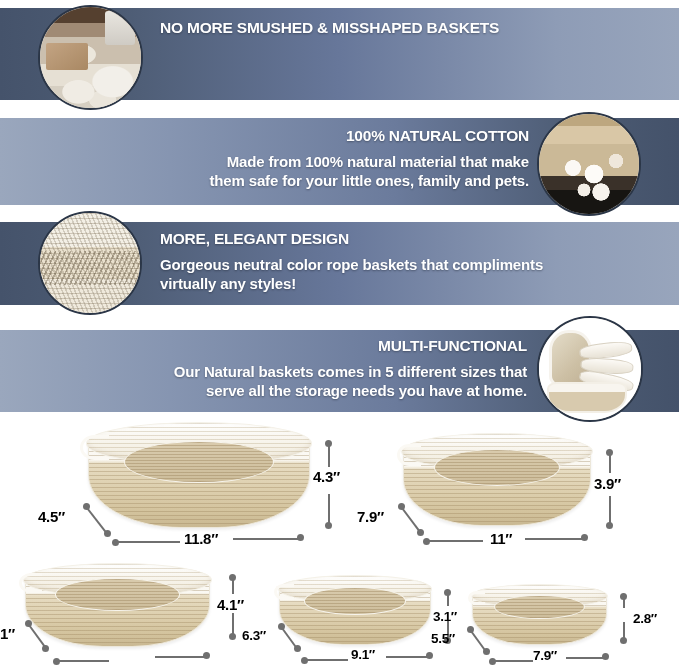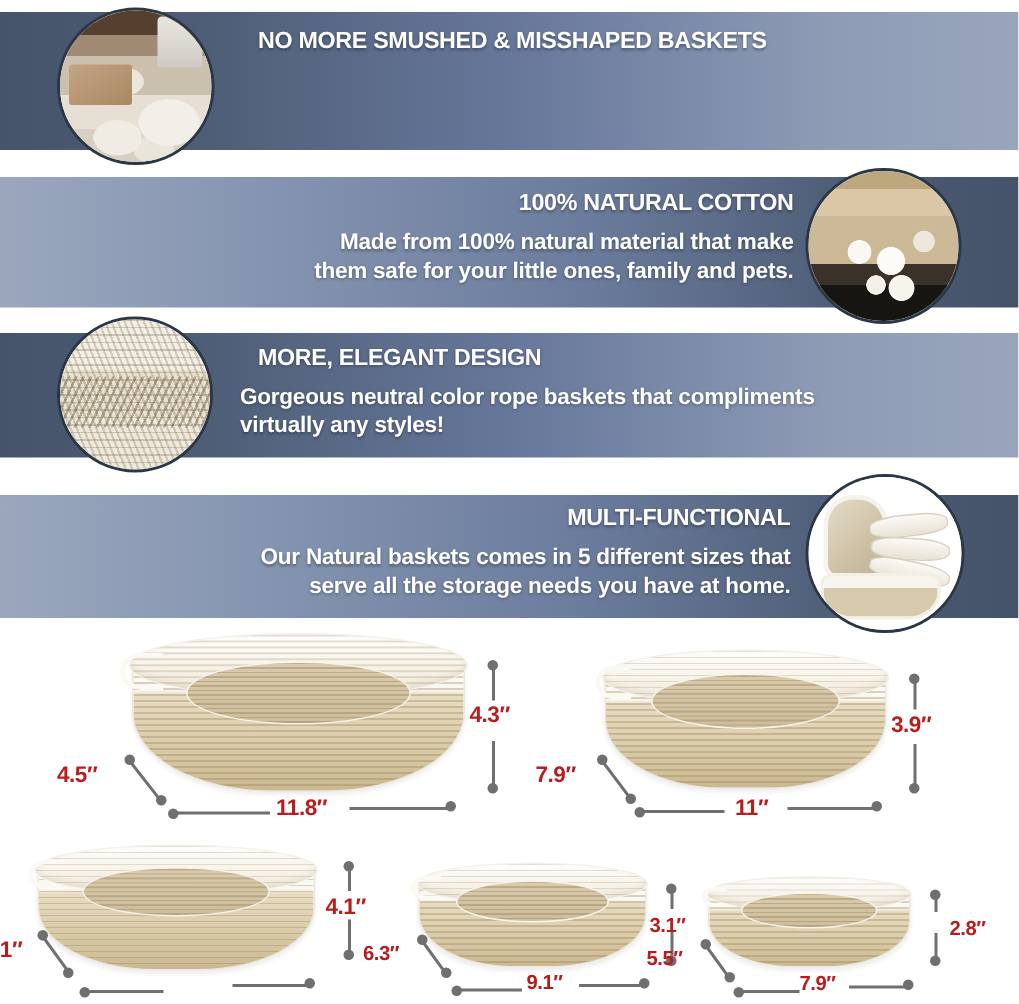--- a/index.html
+++ b/index.html
@@ -36,21 +36,20 @@
     position: absolute;
     z-index: 4;
     text-shadow: 0 1px 2px rgba(25,32,45,0.45);
   }
   .b-title {
     font-size: 15.5px;
     font-weight: bold;
     letter-spacing: -0.2px;
     line-height: 1.15;
     white-space: nowrap;
-    margin-left: 12px;
   }
   .b-body {
     font-size: 15px;
     font-weight: bold;
     line-height: 1.28;
     margin-top: 7px;
     white-space: pre-line;
     letter-spacing: -0.15px;
   }
 
@@ -193,21 +192,21 @@
     left: -4%; top: 4%;
     width: 13%; height: 26%;
     border: 3px solid #fbf9f4;
     border-right: none;
     border-radius: 60% 0 0 60%;
   }
 
   
   .dim-label {
     position: absolute;
-    color: #b91c1c;
+    color: #000000;
     font-size: 15px;
     font-weight: bold;
     font-family: "Liberation Sans", sans-serif;
     white-space: nowrap;
     letter-spacing: -0.3px;
   }
   .dim-label.small { font-size: 13.5px; }
   .dot {
     position: absolute;
     width: 7px; height: 7px;

